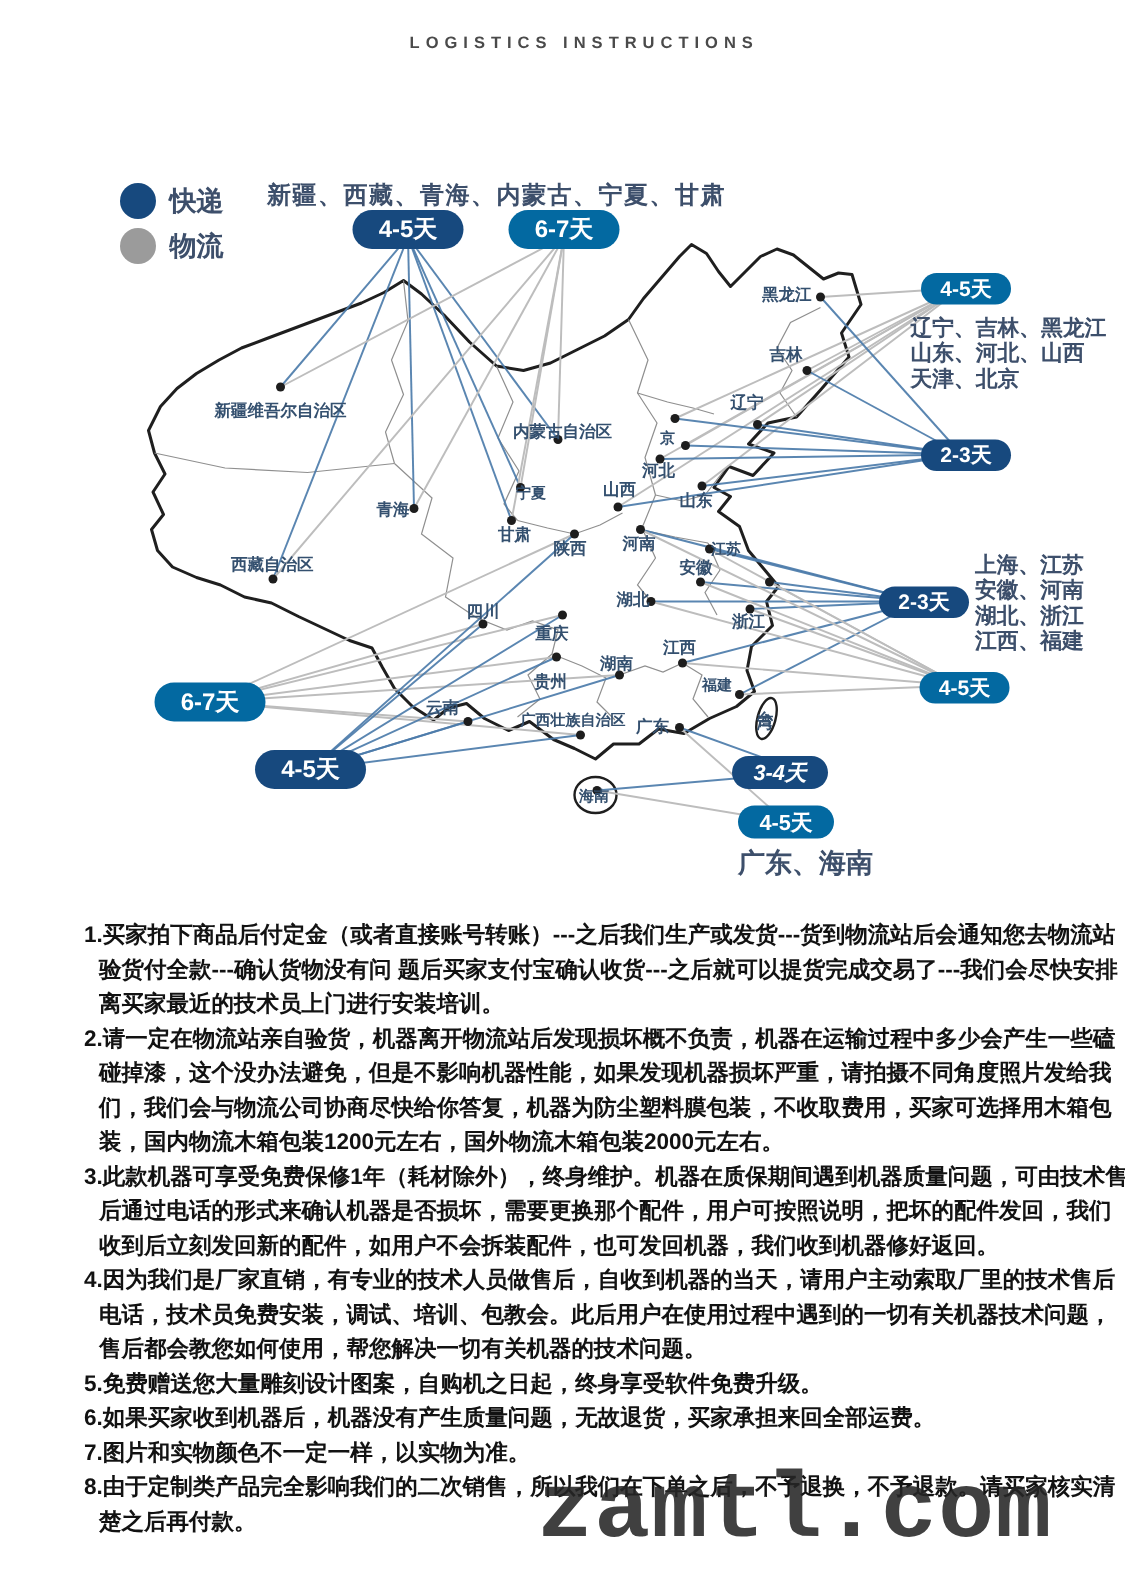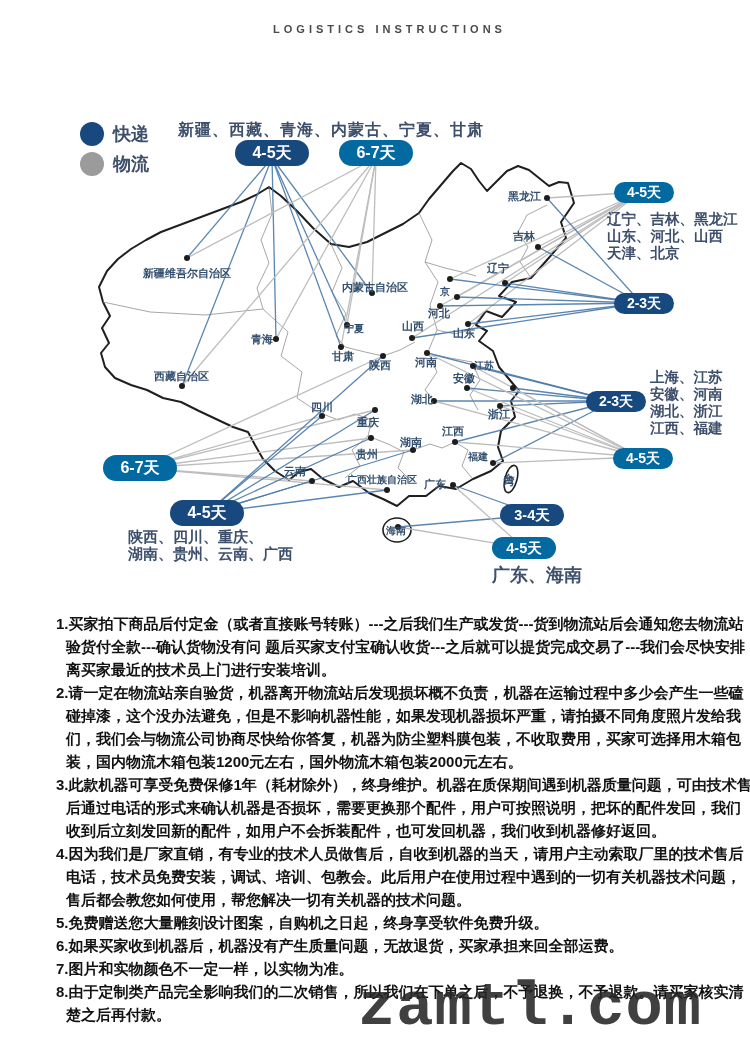--- a/index.html
+++ b/index.html
@@ -231,38 +231,34 @@
   <div class="taiwan-label">台湾</div>
 
   <div class="badge badge-blue badge-lg" style="left:235px;top:140px;">4-5天</div>
   <div class="badge badge-gray badge-lg" style="left:339px;top:140px;">6-7天</div>
   <div class="badge badge-gray badge-sm" style="left:614px;top:182px;">4-5天</div>
   <div class="badge badge-blue badge-sm" style="left:614px;top:293px;">2-3天</div>
   <div class="badge badge-blue badge-sm" style="left:586px;top:391px;">2-3天</div>
   <div class="badge badge-gray badge-sm" style="left:613px;top:448px;">4-5天</div>
   <div class="badge badge-gray badge-lg" style="left:103px;top:455px;">6-7天</div>
   <div class="badge badge-blue badge-lg" style="left:170px;top:500px;">4-5天</div>
-  <div class="badge badge-blue badge-md" style="left:500px;top:504px;">3-4天</div>
+  <div class="badge badge-blue badge-md" style="left:488px;top:504px;font-style:italic;">3-4天</div>
   <div class="badge badge-gray badge-md" style="left:492px;top:537px;">4-5天</div>
 
   <div class="regions regions-ne">
     <div>辽宁、吉林、黑龙江</div>
     <div>山东、河北、山西</div>
     <div>天津、北京</div>
   </div>
   <div class="regions regions-top">新疆、西藏、青海、内蒙古、宁夏、甘肃</div>
   <div class="regions regions-east">
     <div>上海、江苏</div>
     <div>安徽、河南</div>
     <div>湖北、浙江</div>
     <div>江西、福建</div>
-  </div>
-  <div class="regions regions-sw">
-    <div>陕西、四川、重庆、</div>
-    <div>湖南、贵州、云南、广西</div>
   </div>
   <div class="regions regions-south">广东、海南</div>
 
   <div class="notes">
     <p>1.买家拍下商品后付定金（或者直接账号转账）---之后我们生产或发货---货到物流站后会通知您去物流站验货付全款---确认货物没有问 题后买家支付宝确认收货---之后就可以提货完成交易了---我们会尽快安排离买家最近的技术员上门进行安装培训。</p>
     <p>2.请一定在物流站亲自验货，机器离开物流站后发现损坏概不负责，机器在运输过程中多少会产生一些磕碰掉漆，这个没办法避免，但是不影响机器性能，如果发现机器损坏严重，请拍摄不同角度照片发给我们，我们会与物流公司协商尽快给你答复，机器为防尘塑料膜包装，不收取费用，买家可选择用木箱包装，国内物流木箱包装1200元左右，国外物流木箱包装2000元左右。</p>
     <p>3.此款机器可享受免费保修1年（耗材除外），终身维护。机器在质保期间遇到机器质量问题，可由技术售后通过电话的形式来确认机器是否损坏，需要更换那个配件，用户可按照说明，把坏的配件发回，我们收到后立刻发回新的配件，如用户不会拆装配件，也可发回机器，我们收到机器修好返回。</p>
     <p>4.因为我们是厂家直销，有专业的技术人员做售后，自收到机器的当天，请用户主动索取厂里的技术售后电话，技术员免费安装，调试、培训、包教会。此后用户在使用过程中遇到的一切有关机器技术问题，售后都会教您如何使用，帮您解决一切有关机器的技术问题。</p>
     <p>5.免费赠送您大量雕刻设计图案，自购机之日起，终身享受软件免费升级。</p>
     <p>6.如果买家收到机器后，机器没有产生质量问题，无故退货，买家承担来回全部运费。</p>

